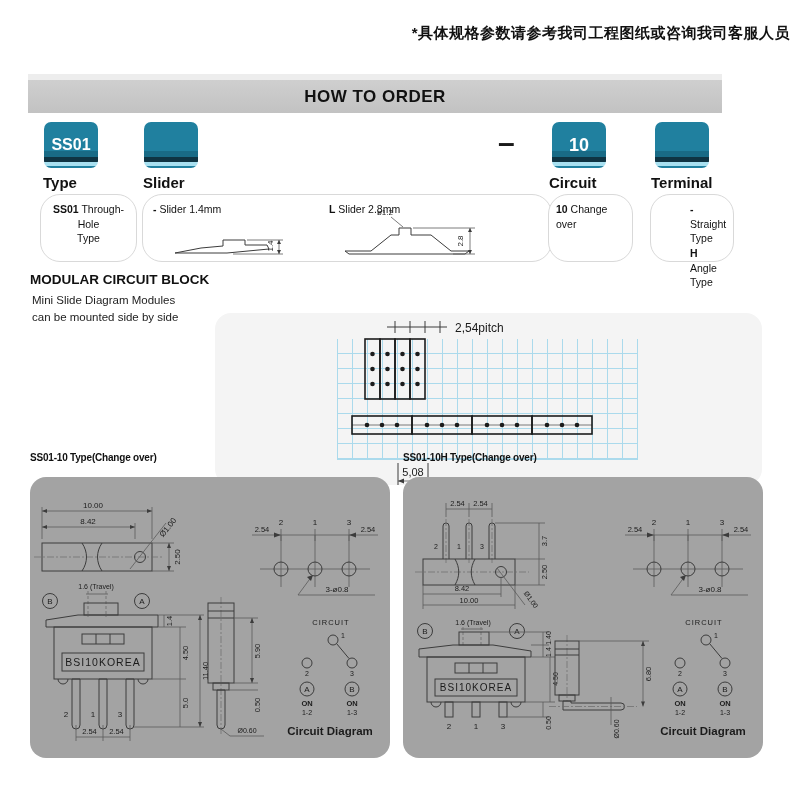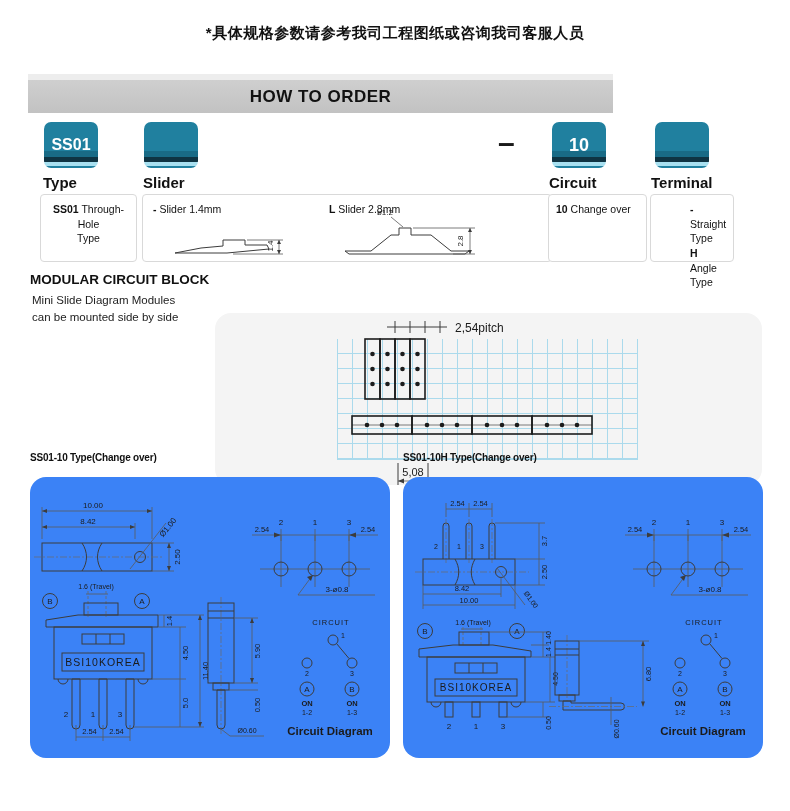--- a/index.html
+++ b/index.html
@@ -1,56 +1,56 @@
 <!DOCTYPE html>
 <html><head>
 <meta charset="utf-8">
 <style>
   * { margin:0; padding:0; box-sizing:border-box; }
   html,body { background:#fff; }
   body { width:790px; height:811px; font-family:"Liberation Sans",sans-serif; color:#111; position:relative; }
   .page { position:relative; width:790px; height:811px; background:#fff; overflow:hidden; }
 
-  .note { position:absolute; top:24px; left:0; width:100%; text-align:center;
+  .note { position:absolute; top:24px; left:0; width:100%; text-align:right;
           font-size:15px; font-weight:bold; letter-spacing:.5px; }
 
-  .howto { position:absolute; top:80px; left:28px; width:585px; height:33px;
+  .howto { position:absolute; top:80px; left:28px; width:694px; height:33px;
            background:linear-gradient(180deg,#cfcfcf,#c2c2c2); box-shadow:0 -6px 0 #ededed;
            display:flex; align-items:center; justify-content:center;
            font-size:17px; font-weight:bold; letter-spacing:.5px; }
 
   
   .order { position:absolute; top:122px; left:28px; width:734px; height:142px; }
   .obox { position:absolute; top:0; width:54px; height:46px; border-radius:7px;
           color:#fff; font-weight:bold; font-size:16px;
           display:flex; align-items:center; justify-content:center;
           background:linear-gradient(180deg,#20809f 0%,#20809f 64%,#196b86 64%,#196b86 76%,#0f3443 76%,#0f3443 88%,#a8e0f0 88%,#a8e0f0 95%,#20809f 95%); }
   .olabel { position:absolute; top:52px; font-size:15px; font-weight:bold; }
   .ocard { position:absolute; top:72px; height:68px; background:#fff;
-           border:1px solid #d9d9d9; border-radius:4px; font-size:10.5px;
+           border:1px solid #d9d9d9; border-radius:20px; font-size:10.5px;
            padding:7px 7px; line-height:1.4; }
   .code { font-weight:bold; }
   .odash { position:absolute; left:470px; top:4px; font-size:30px; font-weight:bold; color:#1a1a1a; }
 
   
   .mod-title { position:absolute; left:30px; top:272px; font-size:13.5px; font-weight:bold; }
   .mod-desc  { position:absolute; left:32px; top:292px; font-size:11.5px; line-height:1.45; color:#222; }
   .mod-panel { position:absolute; left:215px; top:275px; width:547px; height:172px;
                background:#f4f4f4; border-radius:16px;margin-top:38px; }
   .gridbg { position:absolute; left:122px; top:26px; width:301px; height:121px;
             border-right:1px solid #abdaec; border-bottom:1px solid #abdaec;
             background:
               repeating-linear-gradient(0deg,#abdaec 0 1px,transparent 1px 15px),
               repeating-linear-gradient(90deg,#abdaec 0 1px,transparent 1px 15px); }
   .mod-svg { position:absolute; left:0; top:0; }
 
   
   .sec-title { position:absolute; top:452px; font-size:10px; font-weight:bold; letter-spacing:-.2px; }
   .panel { position:absolute; top:477px; width:360px; height:281px;
-           background:#3b82f6; border-radius:16px; }
+           background:#a3a3a3; border-radius:16px; }
 
   svg { display:block; }
   svg text { font-family:"Liberation Sans",sans-serif; fill:#1b1b1b; }
   .ln  { stroke:#3c3c3c; stroke-width:1; fill:none; }
   .thk { stroke:#1c1c1c; stroke-width:1.6; fill:none; }
   .dim { stroke:#5a5a5a; stroke-width:.8; fill:none; }
   .cl  { stroke:#6a6a6a; stroke-width:.7; fill:none; stroke-dasharray:7 2 2 2; }
   .dsh { stroke:#6a6a6a; stroke-width:.8; fill:none; stroke-dasharray:3 2; }
   .arr { fill:#3c3c3c; stroke:none; }
   .dotf{ fill:#1c1c1c; stroke:none; }
@@ -117,21 +117,21 @@
         <text class="t tm" x="130" y="36" transform="rotate(-90 130 36)">2.8</text>
       </svg>
     </div>
 
     <div class="odash">–</div>
 
     <div class="obox" style="left:524px; font-size:18px;">
       <span>10</span>
     </div>
     <div class="olabel" style="left:521px;">Circuit</div>
-    <div class="ocard" style="left:520px; width:99px;">
+    <div class="ocard" style="left:520px; width:85px;">
       <span class="code">10</span>
       <span>Change over</span>
     </div>
 
     <div class="obox" style="left:627px;"></div>
     <div class="olabel" style="left:623px;">Terminal</div>
     <div class="ocard" style="left:622px; width:84px;padding-left:39px;">
       <span class="code">-</span>
       <span>Straight Type</span><br>
       <span class="code">H</span>

